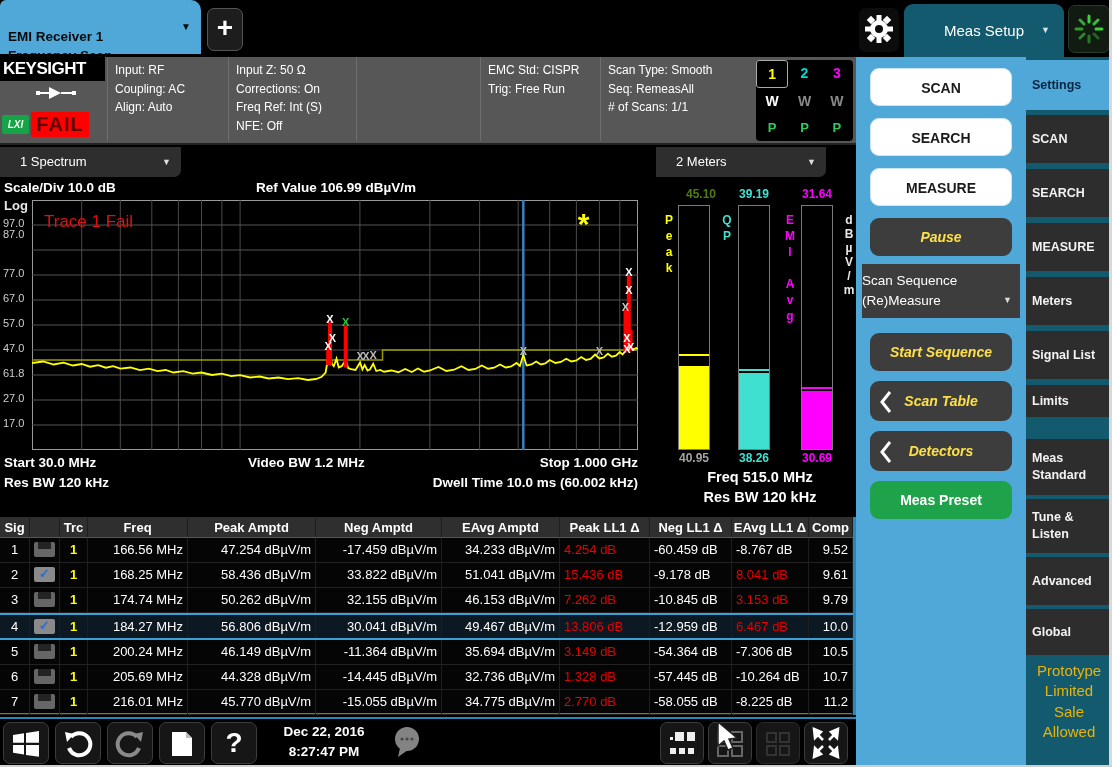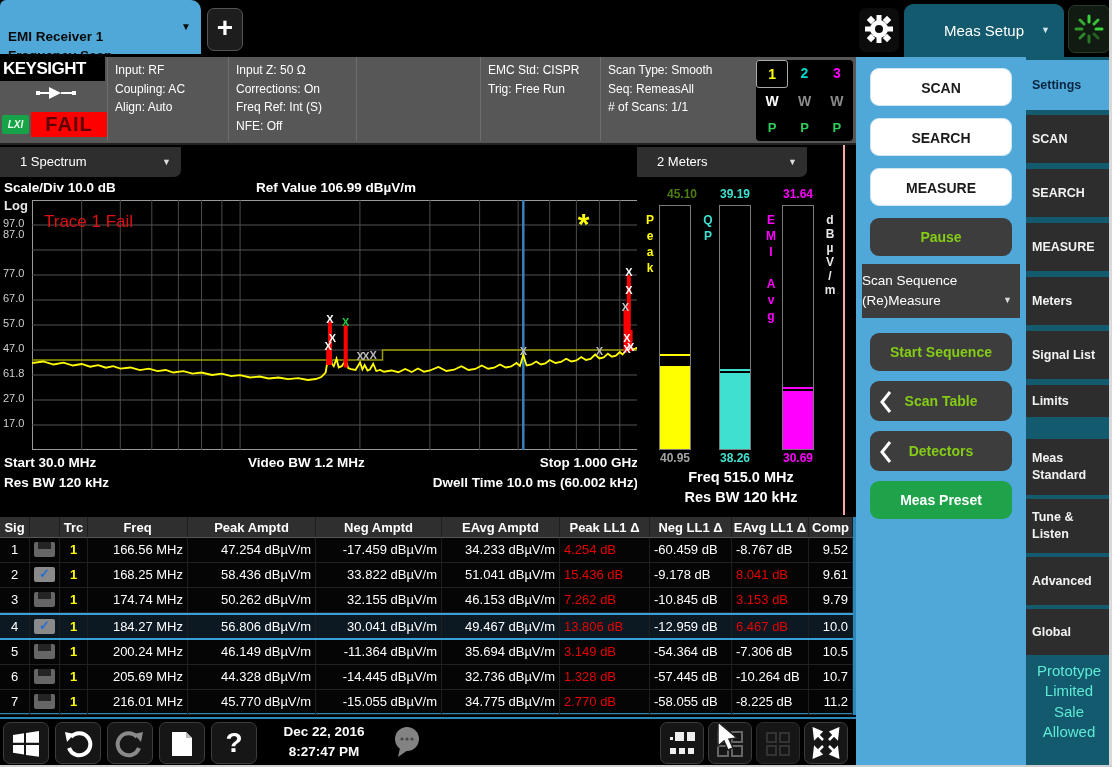--- a/index.html
+++ b/index.html
@@ -28,21 +28,21 @@
   #header-bar { left:0; top:57px; width:856px; height:88px; background:#575757;
     border-bottom:2px solid #222; }
   .hcol { position:absolute; top:0; height:84px; border-left:1px solid #6e6e6e;
     color:#fff; font-size:12px; line-height:1.55; padding:4px 0 0 7px; }
   #keysight-logo { position:absolute; left:0; top:0; width:105px; height:24px;
     background:#000; color:#fff; font-weight:bold; font-size:17px; letter-spacing:-0.5px;
     padding-left:3px; line-height:23px; }
   #lxi-badge { position:absolute; left:2px; top:58px; width:27px; height:19px;
     background:#17a347; color:#eaffea; font-size:10px; font-style:italic; font-weight:bold;
     text-align:center; line-height:19px; border-radius:2px;}
-  #fail-badge { position:absolute; left:31px; top:55px; width:76px; height:25px;
+  #fail-badge { position:absolute; left:31px; top:55px; width:58px; height:25px;
     background:#fd0000; color:#5c0000; font-size:20px; font-weight:bold;
     text-align:center; line-height:25px; letter-spacing:1px;}
   #trace-grid { position:absolute; left:756px; top:3px; width:97px; height:81px;
     background:#000; border-radius:4px; display:grid;
     grid-template-columns:1fr 1fr 1fr; grid-template-rows:1fr 1fr 1fr; }
   #trace-grid .cell { text-align:center; font-weight:bold; font-size:14px; line-height:26px;}
 
   
   #spectrum-window { left:0; top:145px; width:646px; height:370px; background:#000; }
   .win-dropdown { position:absolute; background:#2e2e2e; color:#fff; font-size:13px;
@@ -58,21 +58,21 @@
   #trace-fail-msg { position:absolute; left:44px; top:12px; color:#e01010; font-size:17px; }
   #spec-footer { position:absolute; top:308px; left:0; width:646px; color:#fff;
     font-size:13.5px; font-weight:bold; line-height:20px; }
   #spec-footer .l1c { position:absolute; left:248px; top:0;}
   #spec-footer .l1r { position:absolute; right:8px; top:0;}
   #spec-footer .l2l { position:absolute; left:4px; top:20px;}
   #spec-footer .l2r { position:absolute; right:8px; top:20px;}
   #spec-footer .l1l { position:absolute; left:4px; top:0;}
 
   
-  #meters-window { left:637px; top:145px; width:208px; height:370px; background:#000;
+  #meters-window { left:656px; top:145px; width:208px; height:370px; background:#000;
     border-right:2px solid #fca5a5; }
   #meter-maxvals span, #meter-curvals span { position:absolute; width:44px; text-align:center;
     font-size:12px; font-weight:bold; }
   #meter-maxvals { position:absolute; top:42px; left:0; width:208px; height:14px;}
   #meter-curvals { position:absolute; top:306px; left:0; width:208px; height:14px;}
   .meter-bar { position:absolute; top:60px; width:32px; height:245px;
     border:1px solid #7a7a7a; background:#000; }
   .meter-fill { position:absolute; bottom:0; left:0; width:100%; }
   .meter-peak { position:absolute; left:0; width:100%; height:2px; }
   .meter-vlabel { position:absolute; top:68px; font-size:12px; font-weight:bold;
@@ -112,33 +112,33 @@
     color:#fff; font-size:13.5px; font-weight:bold; text-align:center; line-height:20px;
     white-space:pre-line; }
   #chat-bubble { position:absolute; left:390px; top:6px; width:36px; height:34px; opacity:.85;}
   .cursor-overlay { position:absolute; left:714px; top:722px; width:30px; height:34px; z-index:50;}
 
   
   #sidebar { left:856px; top:57px; width:256px; height:710px; background:#4fa8d8; }
   .softkey { position:absolute; left:14px; width:142px; height:38px; border-radius:9px;
     text-align:center; font-size:14px; font-weight:bold; line-height:38px; }
   .softkey.white { background:#fff; color:#1a1a1a; border:1px solid #cfe6f2;}
-  .softkey.dark  { background:#3d3d3d; color:#84cc16; }
+  .softkey.dark  { background:#3d3d3d; color:#fde047;font-style:italic; }
   .softkey.green { background:#1fa34a; color:#fff; }
   .softkey .chev { position:absolute; left:10px; top:8px; }
   #scan-seq-dd { position:absolute; left:6px; top:207px; width:158px; height:54px;
     background:#3d3d3d; color:#fff; font-size:13.5px; padding:7px 0 0 0; line-height:20px; }
   #scan-seq-dd .dd { position:absolute; right:8px; bottom:8px; font-size:9px; color:#ddd;}
   #menu-col { position:absolute; left:170px; top:0; width:86px; height:710px; background:#135a6e; }
   .menu-item { position:absolute; left:0; width:86px; background:#2d2d2d; color:#f2f2f2;
     font-size:12.5px; font-weight:bold; padding-left:6px; display:flex; align-items:center;
     white-space:pre-line; line-height:1.35; }
   .menu-item.selected { background:#4fa8d8; color:#0a2540; }
   #menu-footer { position:absolute; left:0; top:600px; width:86px; height:110px;
-    color:#5eead4; font-size:15px; text-align:center; line-height:1.35; white-space:pre-line;
+    color:#eab308; font-size:15px; text-align:center; line-height:1.35; white-space:pre-line;
     padding-top:4px; }
 
   #edge-right { left:1109px; top:0; width:3px; height:767px; background:#d9d9d9; }
   #edge-bottom { left:0; top:765px; width:1112px; height:2px; background:#cfcfcf; }
 </style>
 </head>
 <body>
 
 <div id="screen">
 

